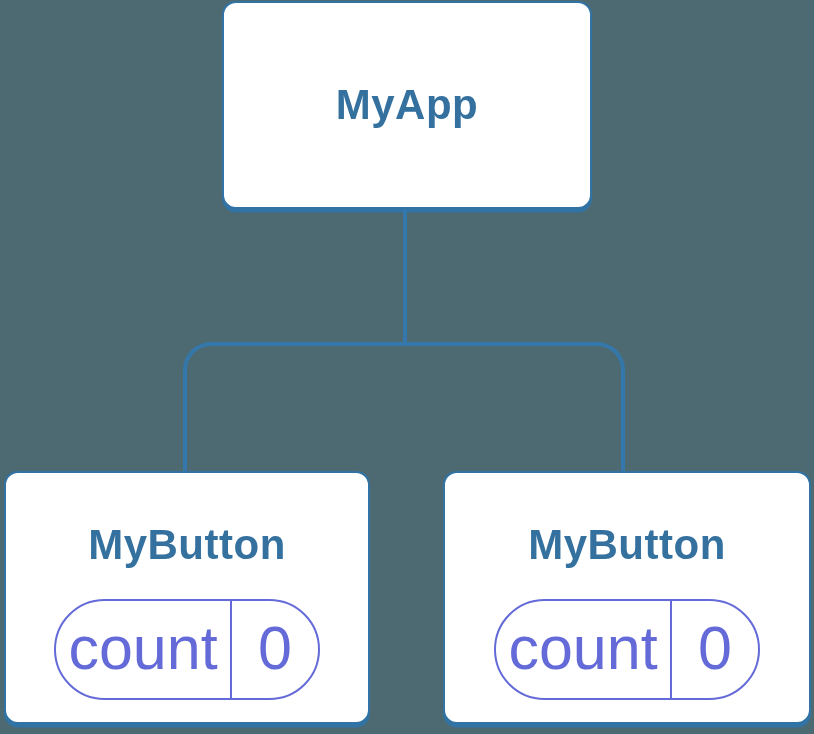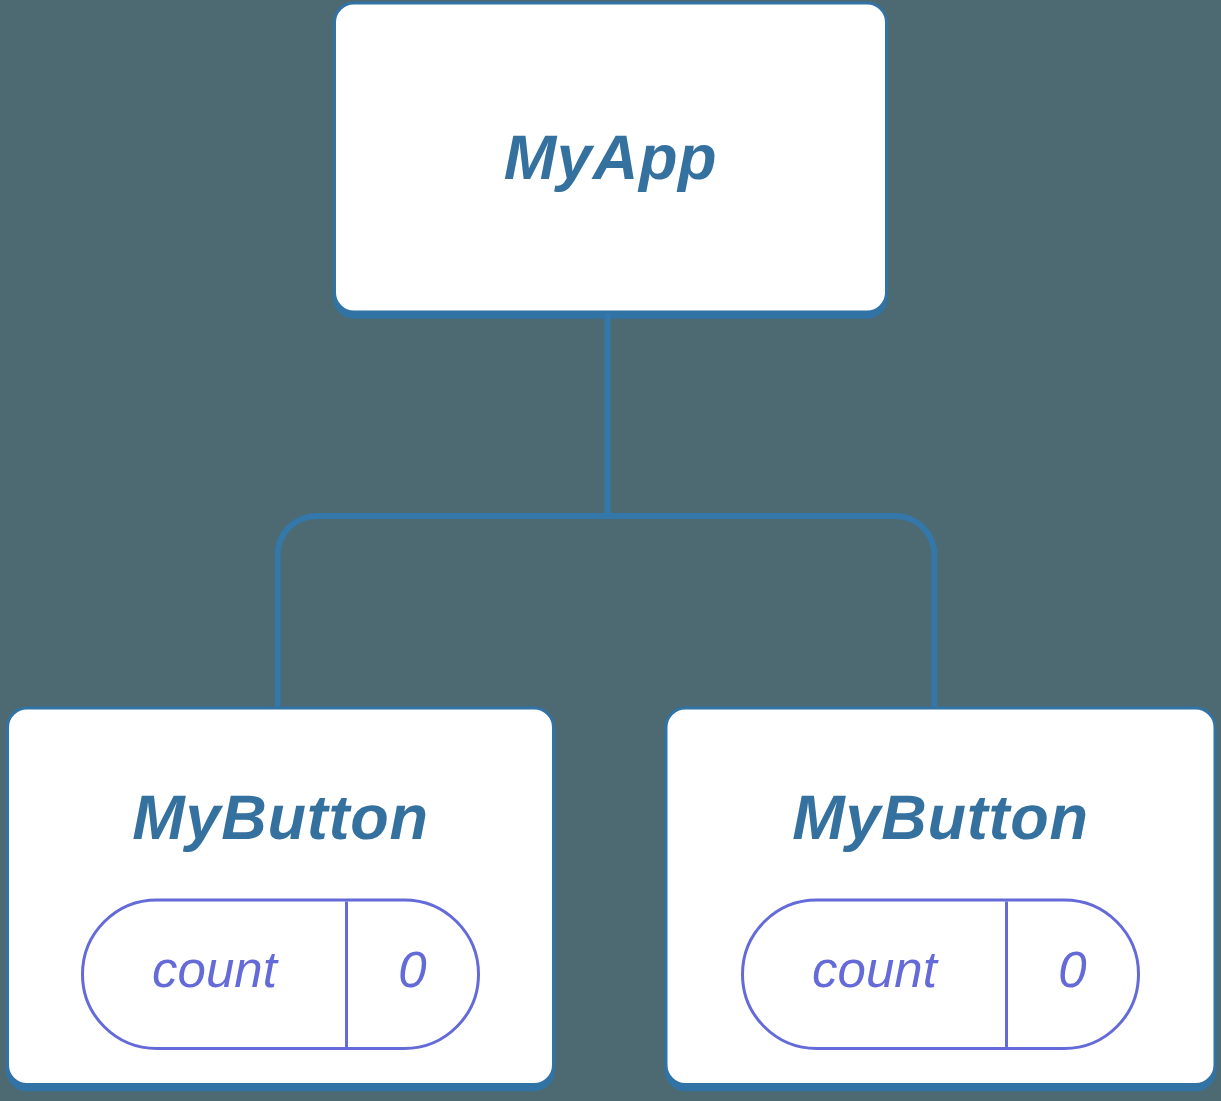--- a/index.html
+++ b/index.html
@@ -18,21 +18,20 @@
   .node {
     position: absolute;
     background: var(--node-bg, #FFFFFF);
     border: 2.5px solid var(--node-border, #3173A4);
     border-radius: 14px;
     box-shadow: 0 3.5px 0 var(--node-border, #3173A4);
     box-sizing: border-box;
     display: flex;
     flex-direction: column;
     align-items: center;
-    font-style: italic;
   }
   .node-root {
     left: 222px;
     top: 1px;
     width: 370px;
     height: 208px;
     justify-content: center;
   }
   .node-child-left {
     left: 4px;
@@ -83,21 +82,21 @@
   .pill {
     margin-top: 30px;
     width: 266px;
     height: 101px;
     box-sizing: border-box;
     border: 2.5px solid var(--state, #646BD8);
     border-radius: 52px;
     display: flex;
     align-items: stretch;
     color: var(--state, #646BD8);
-    font-size: 34px;
+    font-size: 61px;
     background: var(--node-bg, #FFFFFF);
   }
   .pill-key {
     flex: 1;
     display: flex;
     align-items: center;
     justify-content: center;
     border-right: 2.5px solid var(--state, #646BD8);
     padding-bottom: 4px;
   }

